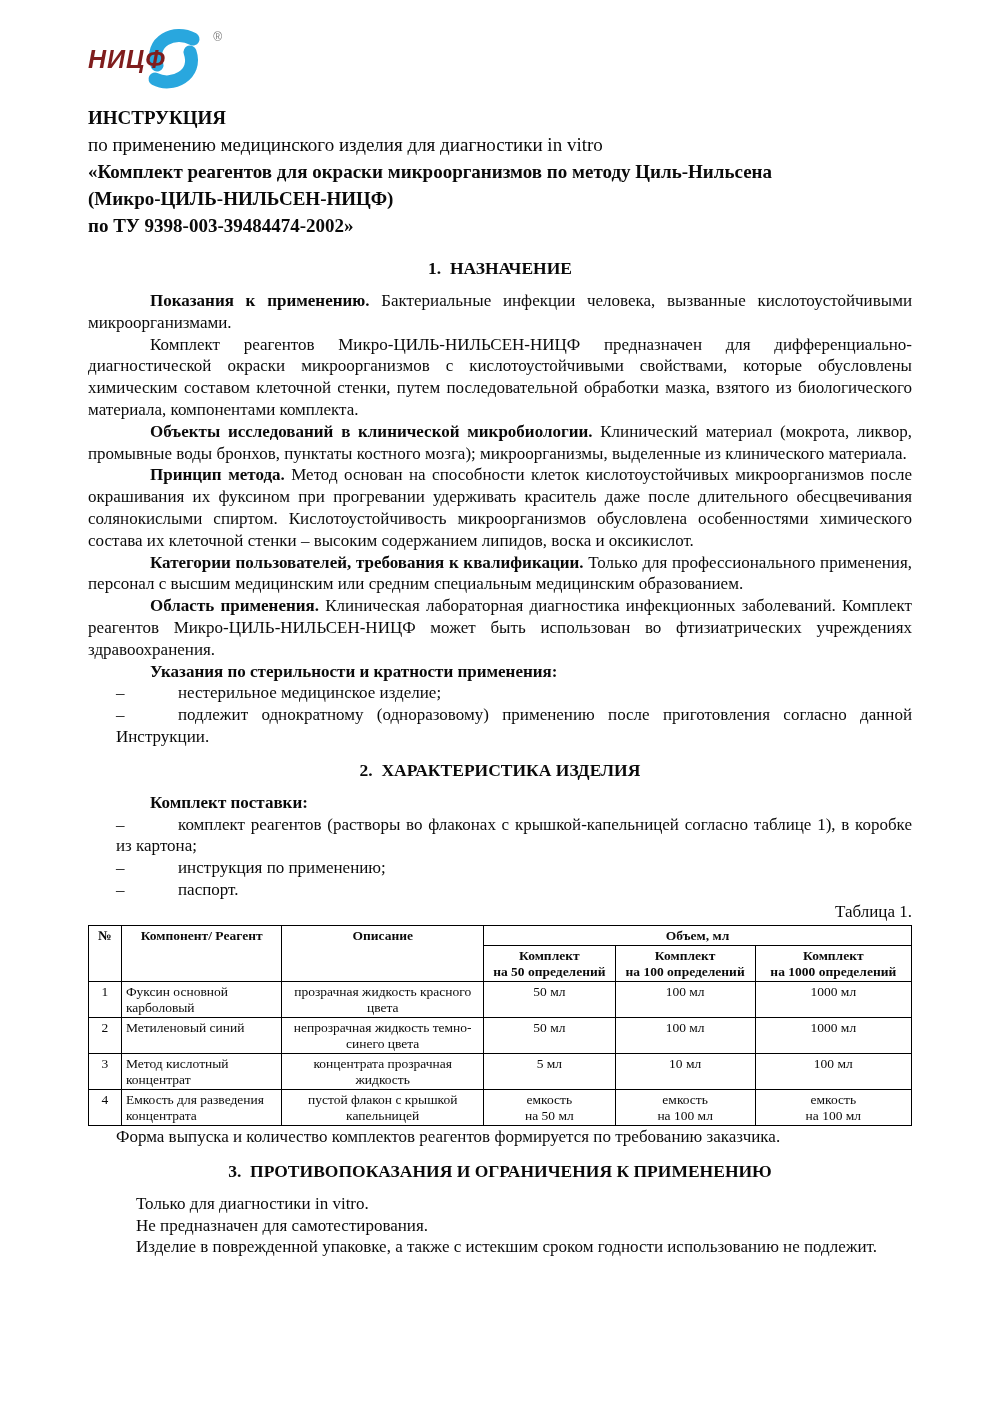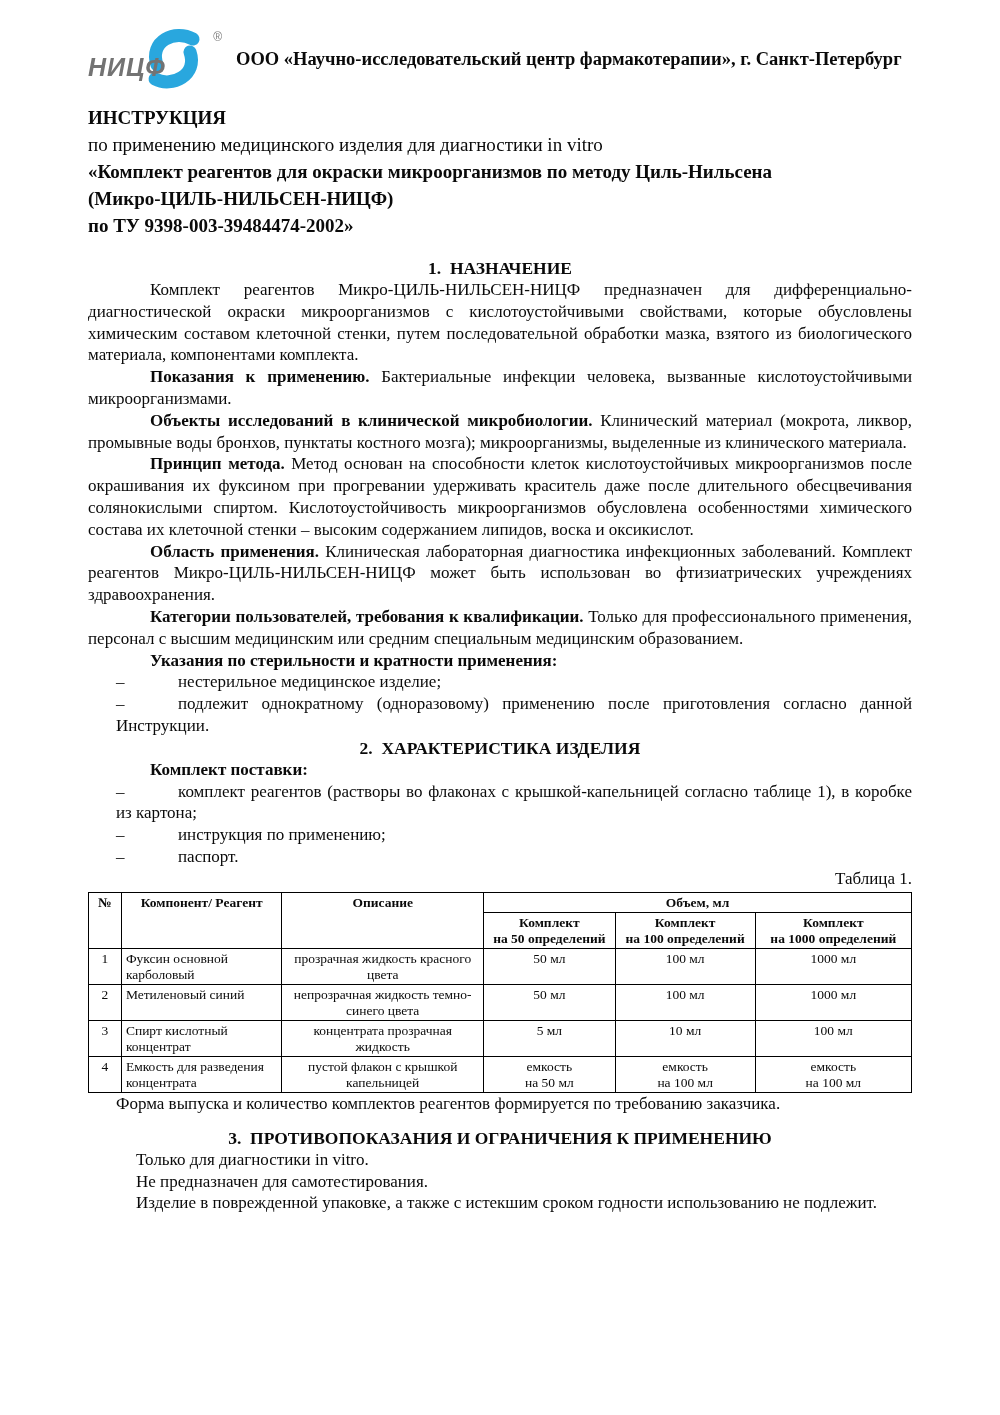--- a/index.html
+++ b/index.html
@@ -11,45 +11,45 @@
     color:#0a0a0a;
     box-sizing:border-box;
     overflow:hidden;
   }
   .content { padding:28px 88px 40px 88px; }
 
   
   .doc-header { display:flex; align-items:center; margin-bottom:14px; }
   .logo { position:relative; width:128px; height:62px; flex:0 0 auto; }
   .logo-text {
-    position:absolute; left:0; bottom:8px;
+    position:absolute; left:0; bottom:16px;
     font-family:"Liberation Sans", sans-serif;
     font-weight:bold; font-style:italic;
     font-size:25px; letter-spacing:1px;
-    color:#737373;
+    color:#7f1d1d;
   }
   .logo-swoosh { position:absolute; left:52px; top:0; }
   .logo-reg {
     position:absolute; right:-6px; top:2px;
     font-size:12px; color:#7d7d7d;
     font-family:"Liberation Sans", sans-serif;
   }
   .org-line {
     font-weight:bold; font-size:18.5px; line-height:1.2;
     white-space:nowrap; margin-left:20px; margin-right:-60px;
   }
 
   
   .title-block { text-align:left; font-size:19px; line-height:27px; }
   .t-bold { font-weight:bold; }
 
   
   .sec-heading {
     text-align:center; font-weight:bold;
-    font-size:17.5px; line-height:22px; margin:0;
+    font-size:17.5px; line-height:22px; margin:11px;
   }
   .h1-gap { margin-top:18px; }
   .h3-gap { margin-top:12px; }
 
   
   p.body {
     margin:0; text-align:justify;
     font-size:17px; line-height:21.8px;
     text-indent:62px;
   }
@@ -85,38 +85,37 @@
 
     <div class="doc-header">
       <div class="logo">
         <svg class="logo-swoosh" width="70" height="62" viewBox="0 0 70 62">
           <path d="M17,37 C9,13 35,1 53,11" stroke="#29a7de" stroke-width="13" fill="none" stroke-linecap="round"></path>
           <path d="M50,24 C58,47 32,60 15,51" stroke="#29a7de" stroke-width="13" fill="none" stroke-linecap="round"></path>
         </svg>
         <span class="logo-text">НИЦФ</span>
         <span class="logo-reg">®</span>
       </div>
-      <div class="org-line">ООО «Научно-исследовательский центр фармакотерапии», г. Санкт-Петербург</div>
     </div>
 
     <div class="title-block">
       <div class="t-bold">ИНСТРУКЦИЯ</div>
       <div>по применению медицинского изделия для диагностики in vitro</div>
       <div class="t-bold">«Комплект реагентов для окраски микроорганизмов по методу Циль-Нильсена</div>
       <div class="t-bold">(Микро-ЦИЛЬ-НИЛЬСЕН-НИЦФ)</div>
       <div class="t-bold">по ТУ 9398-003-39484474-2002»</div>
     </div>
 
     <h2 class="sec-heading h1-gap">1.&nbsp; НАЗНАЧЕНИЕ</h2>
+    <p class="body"><span class="lead">Показания к применению.</span><span> Бактериальные инфекции человека, вызванные кислотоустойчивыми микроорганизмами.</span></p>
     <p class="body"><span>Комплект реагентов Микро-ЦИЛЬ-НИЛЬСЕН-НИЦФ предназначен для дифференциально-диагностической окраски микроорганизмов с кислотоустойчивыми свойствами, которые обусловлены химическим составом клеточной стенки, путем последовательной обработки мазка, взятого из биологического материала, компонентами комплекта.</span></p>
-    <p class="body"><span class="lead">Показания к применению.</span><span> Бактериальные инфекции человека, вызванные кислотоустойчивыми микроорганизмами.</span></p>
     <p class="body"><span class="lead">Объекты исследований в клинической микробиологии.</span><span> Клинический материал (мокрота, ликвор, промывные воды бронхов, пунктаты костного мозга); микроорганизмы, выделенные из клинического материала.</span></p>
     <p class="body"><span class="lead">Принцип метода.</span><span> Метод основан на способности клеток кислотоустойчивых микроорганизмов после окрашивания их фуксином при прогревании удерживать краситель даже после длительного обесцвечивания солянокислыми спиртом. Кислотоустойчивость микроорганизмов обусловлена особенностями химического состава их клеточной стенки – высоким содержанием липидов, воска и оксикислот.</span></p>
+    <p class="body"><span class="lead">Категории пользователей, требования к квалификации.</span><span> Только для профессионального применения, персонал с высшим медицинским или средним специальным медицинским образованием.</span></p>
     <p class="body"><span class="lead">Область применения.</span><span> Клиническая лабораторная диагностика инфекционных заболеваний. Комплект реагентов Микро-ЦИЛЬ-НИЛЬСЕН-НИЦФ может быть использован во фтизиатрических учреждениях здравоохранения.</span></p>
-    <p class="body"><span class="lead">Категории пользователей, требования к квалификации.</span><span> Только для профессионального применения, персонал с высшим медицинским или средним специальным медицинским образованием.</span></p>
     <p class="body bold-line">Указания по стерильности и кратности применения:</p>
     <p class="body hang"><span class="dash">–</span><span>нестерильное медицинское изделие;</span></p>
     <p class="body hang"><span class="dash">–</span><span>подлежит однократному (одноразовому) применению после приготовления согласно данной Инструкции.</span></p>
 
     <h2 class="sec-heading">2.&nbsp; ХАРАКТЕРИСТИКА ИЗДЕЛИЯ</h2>
     <p class="body bold-line">Комплект поставки:</p>
     <p class="body hang"><span class="dash">–</span><span>комплект реагентов (растворы во флаконах с крышкой-капельницей согласно таблице 1), в коробке из картона;</span></p>
     <p class="body hang"><span class="dash">–</span><span>инструкция по применению;</span></p>
     <p class="body hang"><span class="dash">–</span><span>паспорт.</span></p>
 
@@ -159,21 +158,21 @@
         <tr>
           <td>2</td>
           <td class="left">Метиленовый синий</td>
           <td>непрозрачная жидкость темно-синего цвета</td>
           <td class="pre-line">50 мл</td>
           <td class="pre-line">100 мл</td>
           <td class="pre-line">1000 мл</td>
         </tr>
         <tr>
           <td>3</td>
-          <td class="left">Спирт кислотный концентрат</td>
+          <td class="left">Метод кислотный концентрат</td>
           <td>концентрата прозрачная жидкость</td>
           <td class="pre-line">5 мл</td>
           <td class="pre-line">10 мл</td>
           <td class="pre-line">100 мл</td>
         </tr>
         <tr>
           <td>4</td>
           <td class="left">Емкость для разведения концентрата</td>
           <td>пустой флакон с крышкой капельницей</td>
           <td class="pre-line">емкость

